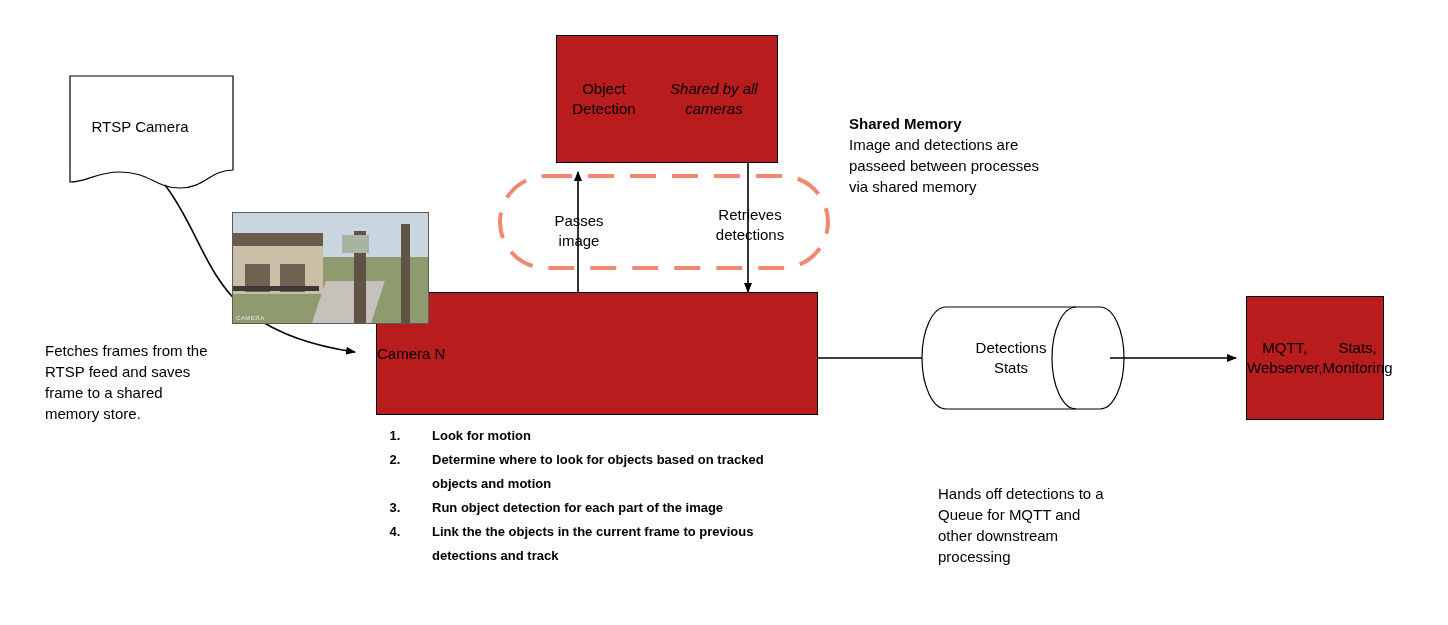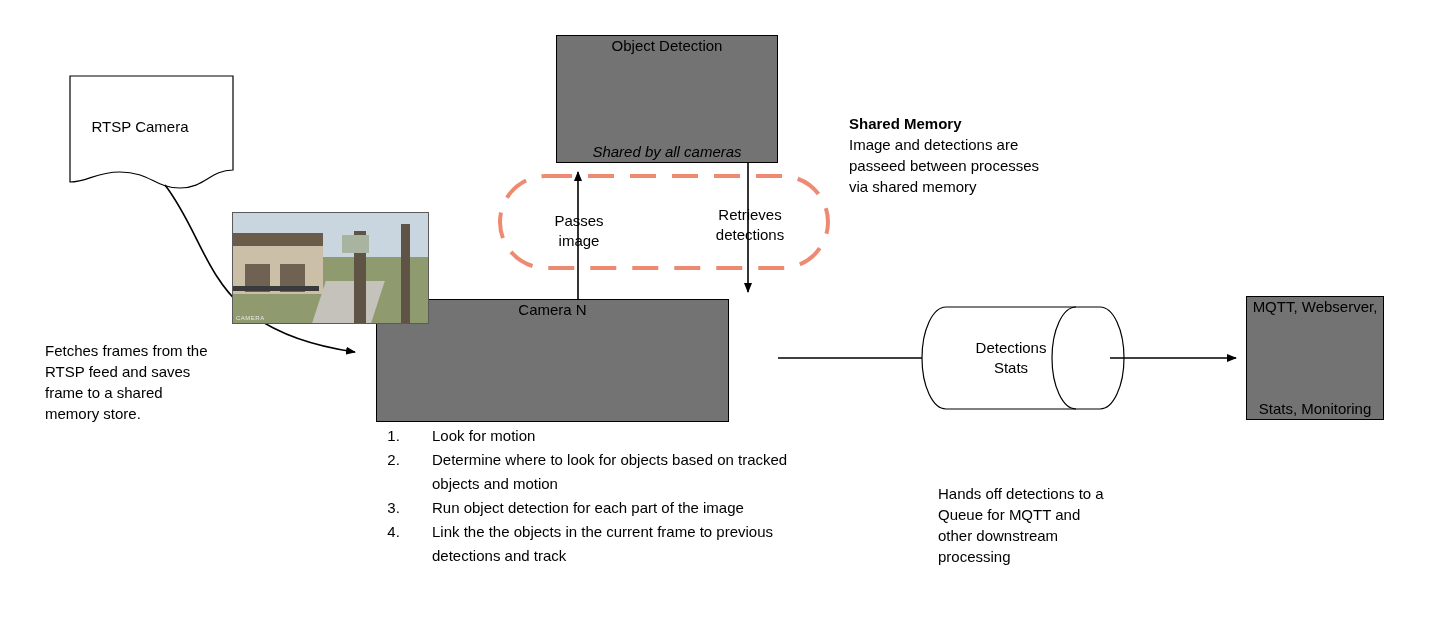--- a/index.html
+++ b/index.html
@@ -24,26 +24,26 @@
     top: 0;
     width: 1448px;
     height: 625px;
     pointer-events: none;
   }
   .node {
     position: absolute;
     box-sizing: border-box;
   }
   .box {
-    background: #737373;
+    background: #b91c1c;
     border: 1px solid #000000;
     display: flex;
-    flex-direction: column;
+    flex-direction: row;
     align-items: center;
-    justify-content: space-between;
+    justify-content: flex-start;
     text-align: center;
   }
   .box .line1 {
     font-size: 15px;
     line-height: 20px;
   }
   .box .line2 {
     font-size: 15px;
     line-height: 20px;
     font-style: italic;
@@ -70,22 +70,23 @@
     font-weight: bold;
   }
   .edge-label {
     position: absolute;
     font-size: 15px;
     line-height: 20px;
     text-align: center;
   }
   .steps {
     position: absolute;
-    font-size: 15px;
+    font-size: 13px;
     line-height: 24px;
+    font-weight: bold;
   }
   .steps ol {
     margin: 0;
     padding-left: 28px;
   }
   .steps li {
     padding-left: 28px;
   }
   .camimg {
     position: absolute;
@@ -133,21 +134,21 @@
     <path d="M1110,358 L1236,358" fill="none" stroke="#000000" stroke-width="1.6" marker-end="url(#arrow)"></path>
   </svg>
 
   <div class="doc-label" style="left:70px; top:118px; width:140px;">RTSP Camera</div>
 
   <div class="node box" style="left:556px; top:35px; width:222px; height:128px;">
     <div class="line1">Object Detection</div>
     <div class="line2">Shared by all cameras</div>
   </div>
 
-  <div class="node box" style="left:376px; top:299px; width:353px; height:123px;">
+  <div class="node box" style="left:376px; top:292px; width:442px; height:123px;">
     <div class="line1">Camera N</div>
   </div>
 
   <div class="camimg" style="left:232px; top:212px; width:195px; height:110px;">
     <div style="position:absolute;left:0;top:0;width:100%;height:100%;background:#b9c9d6;"></div>
     <div style="position:absolute;left:0;top:0;width:100%;height:46%;background:#c9d6e0;"></div>
     <div style="position:absolute;left:0;top:40%;width:100%;height:60%;background:#8f9a6e;"></div>
     <div style="position:absolute;left:0;top:18%;width:46%;height:28%;background:#6b5b4b;"></div>
     <div style="position:absolute;left:0;top:30%;width:46%;height:44%;background:#cbbfa8;"></div>
     <div style="position:absolute;left:6%;top:46%;width:13%;height:26%;background:#6f6253;"></div>

